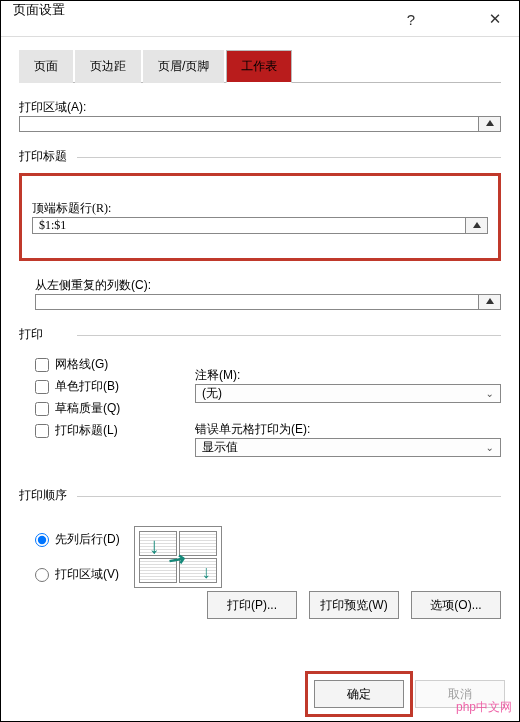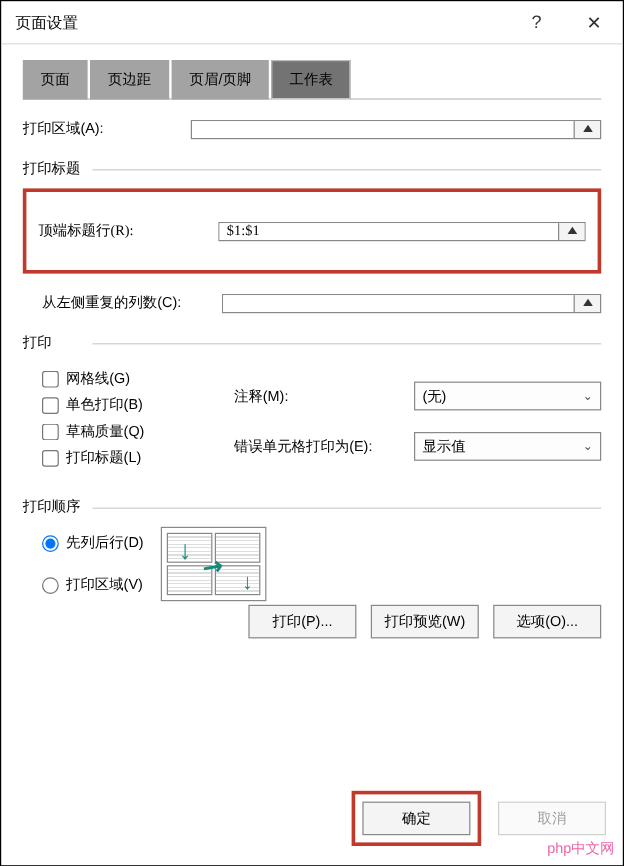--- a/index.html
+++ b/index.html
@@ -14,24 +14,24 @@
     .dialog {
       border: 1px solid #000;
       width: 520px;
       height: 722px;
       background: #fff;
       display: flex;
       flex-direction: column;
     }
     .titlebar {
       display: flex;
-      align-items: center;
       height: 36px;
       border-bottom: 1px solid #ddd;
       padding: 0 0 0 12px;
+      gap: 36px;
     }
     .titlebar .title { flex: 1; font-size: 13px; }
     .titlebar .btn {
       width: 48px; height: 36px;
       display: flex; align-items: center; justify-content: center;
       font-size: 15px; color: #333;
     }
     .content { padding: 12px 18px 8px 18px; flex: 1; }
     .tabs {
       display: flex;
@@ -39,31 +39,31 @@
       margin-bottom: 12px;
     }
     .tab {
       padding: 7px 14px;
       border: 1px solid transparent;
       border-bottom: none;
       margin-right: 2px;
       cursor: pointer;
       position: relative;
       top: 1px;
-      background: #a3a3a3;
+      background: #e5e5e5;
     }
     .tab.active {
       border-color: #bbb;
       border-bottom: 1px solid #fff;
-      background: #737373;
+      background: #b91c1c;
     }
     .field-row {
       display: flex;
-      align-items: center;
       margin: 16px 0;
+      flex-direction: column;
     }
     .field-row .lbl { width: 140px; }
     .field-row.highlight .lbl { width: 150px; }
     .input-wrap {
       flex: 1;
       display: flex;
       align-items: stretch;
       border: 1px solid #888;
       height: 16px;
     }
@@ -112,21 +112,21 @@
       flex: 1;
       border: 1px solid #888;
       height: 24px;
       background: #fdfdfd;
       display: flex;
       align-items: center;
       padding: 0 6px;
       justify-content: space-between;
     }
     .select-wrap .caret { font-size: 10px; color: #555; }
-    .order-row { display: flex; gap: 14px; margin-top:8px;}
+    .order-row { display: flex; gap: 14px; margin-top:22px;}
     .order-opts { display:flex; flex-direction:column; gap:8px;}
     .order-diagram {
       width: 88px; height: 62px;
       border: 1px solid #888;
       display: grid;
       grid-template-columns: 1fr 1fr;
       grid-template-rows: 1fr 1fr;
       gap: 2px;
       padding: 4px;
       position: relative;
@@ -151,22 +151,22 @@
       border: 1px solid #888;
       background: #f4f4f4;
       padding: 0 10px;
       cursor: pointer;
       font-family: inherit;
       font-size: 12px;
     }
     .footer-row {
       display: flex;
       justify-content: flex-end;
-      gap: 14px;
-      padding: 8px 14px 16px 14px;
+      gap: 2px;
+      padding: 8px 14px 4px 14px;
       align-items: center;
     }
     .footer-row .highlight-btn {
       border: 3px solid #c0392b;
       padding: 6px;
     }
     .watermark {
       position: absolute;
       right: 8px;
       bottom: 6px;

